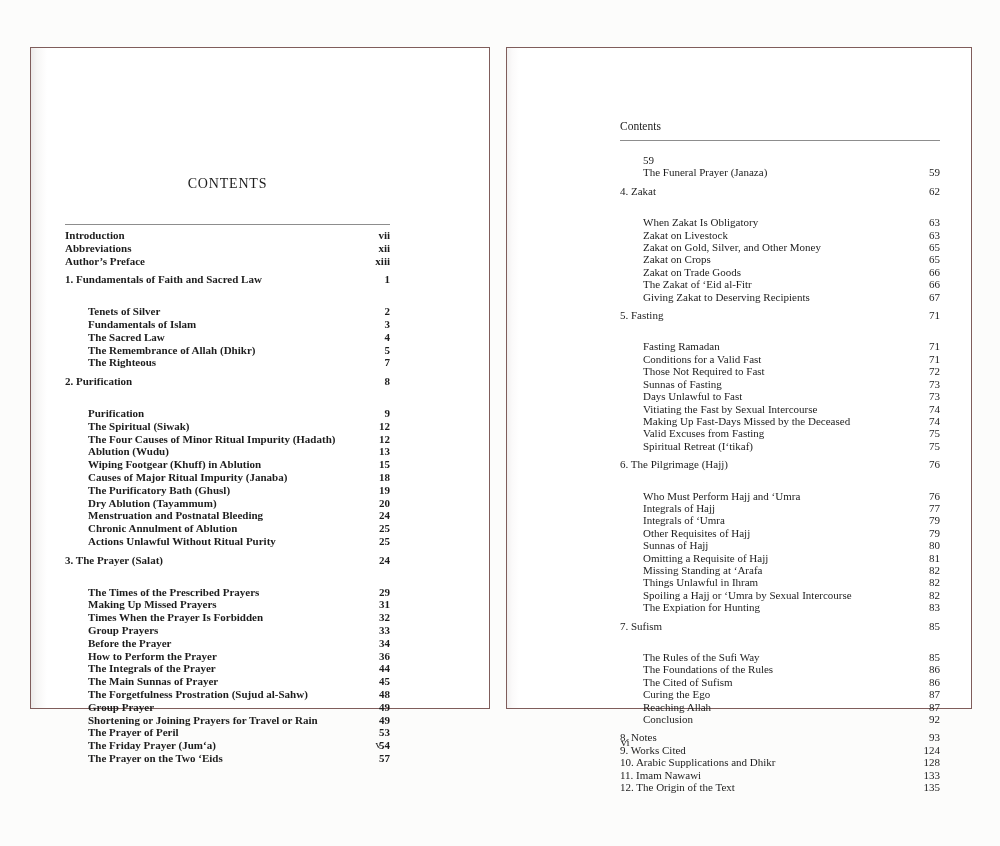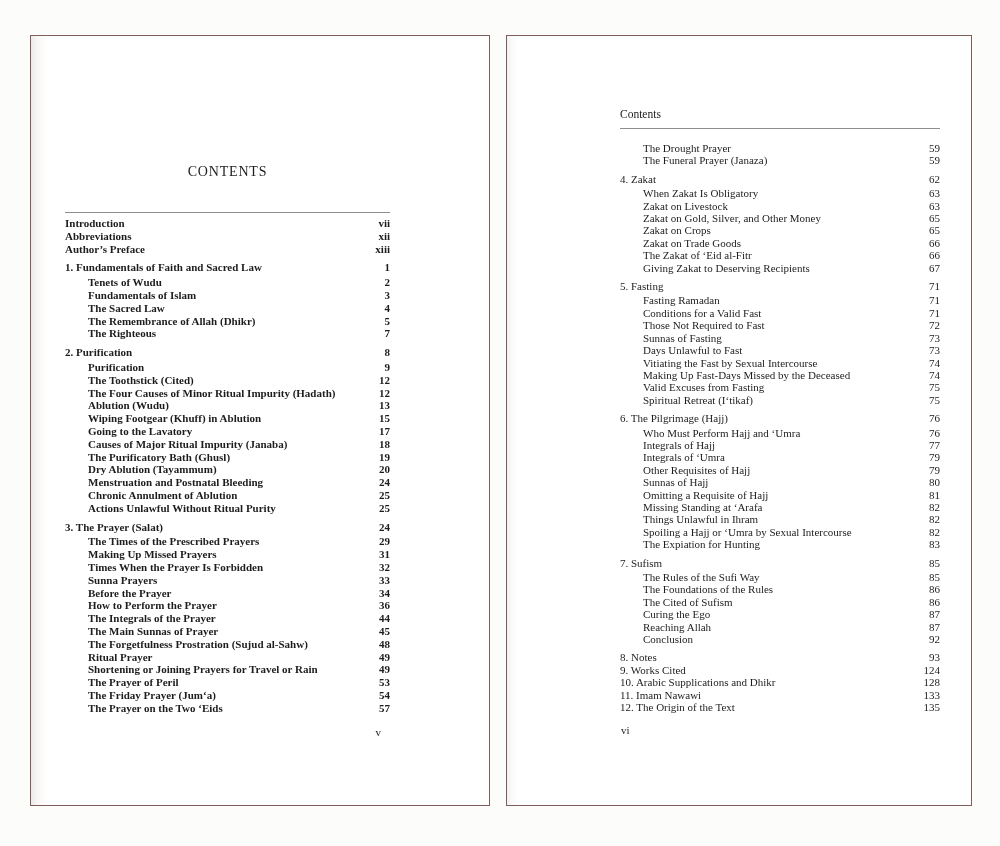--- a/index.html
+++ b/index.html
@@ -6,21 +6,21 @@
   body {
     width: 1000px; height: 846px;
     position: relative;
     background: #fcfcfb;
     font-family: "Liberation Serif", serif;
     color: #1d1d1d;
     overflow: hidden;
   }
   .page {
     position: absolute;
-    top: 35px; height: 771px;
+    top: 47px; height: 662px;
     background: #fff;
     border: 1px solid #7f5d5b;
     box-sizing: border-box;
   }
   .page-left {
     left: 30px; width: 460px;
     background: linear-gradient(90deg, #eceae9 0px, #f7f6f5 6px, #ffffff 16px);
   }
   .page-right {
     left: 506px; width: 466px;
@@ -36,21 +36,21 @@
   .rule-right { left: 113px; top: 92px;  width: 320px; }
   .running-header { position: absolute; left: 113px; top: 72px; font-size: 11.5px; }
   .toc { position: absolute; font-size: 11px; }
   .toc-left  { left: 34px;  top: 181px; width: 325px; line-height: 12.8px; font-weight: bold; }
   .toc-right { left: 113px; top: 106px; width: 320px; line-height: 12.4px; }
   .row { display: flex; }
   .row .t { flex: 1; white-space: nowrap; overflow: hidden; }
   .row .p { width: 34px; flex: none; text-align: right; }
   .lvl1 .t { padding-left: 23px; }
   .gap-lg { margin-top: 6px; }
-  .gap-sm { margin-top: 2px; }
+  .gap-sm { margin-top: 19px; }
   .folio { position: absolute; font-size: 11px; }
   .folio-left {
     left: 34px; top: 690px; width: 325px;
     text-align: right; padding-right: 9px; box-sizing: border-box;
   }
   .folio-right { left: 114px; top: 688px; }
 </style>
 </head>
 <body>
 
@@ -70,21 +70,21 @@
         </div>
         <div class="row">
           <span class="t">Author’s Preface</span>
           <span class="p">xiii</span>
         </div>
         <div class="row gap-lg">
           <span class="t">1. Fundamentals of Faith and Sacred Law</span>
           <span class="p">1</span>
         </div>
         <div class="row lvl1 gap-sm">
-          <span class="t">Tenets of Wudu</span>
+          <span class="t">Tenets of Silver</span>
           <span class="p">2</span>
         </div>
         <div class="row lvl1">
           <span class="t">Fundamentals of Islam</span>
           <span class="p">3</span>
         </div>
         <div class="row lvl1">
           <span class="t">The Sacred Law</span>
           <span class="p">4</span>
         </div>
@@ -98,40 +98,36 @@
         </div>
         <div class="row gap-lg">
           <span class="t">2. Purification</span>
           <span class="p">8</span>
         </div>
         <div class="row lvl1 gap-sm">
           <span class="t">Purification</span>
           <span class="p">9</span>
         </div>
         <div class="row lvl1">
-          <span class="t">The Toothstick (Cited)</span>
+          <span class="t">The Spiritual (Siwak)</span>
           <span class="p">12</span>
         </div>
         <div class="row lvl1">
           <span class="t">The Four Causes of Minor Ritual Impurity (Hadath)</span>
           <span class="p">12</span>
         </div>
         <div class="row lvl1">
           <span class="t">Ablution (Wudu)</span>
           <span class="p">13</span>
         </div>
         <div class="row lvl1">
           <span class="t">Wiping Footgear (Khuff) in Ablution</span>
           <span class="p">15</span>
         </div>
         <div class="row lvl1">
-          <span class="t">Going to the Lavatory</span>
-          <span class="p">17</span>
-        </div>
-        <div class="row lvl1">
           <span class="t">Causes of Major Ritual Impurity (Janaba)</span>
           <span class="p">18</span>
         </div>
         <div class="row lvl1">
           <span class="t">The Purificatory Bath (Ghusl)</span>
           <span class="p">19</span>
         </div>
         <div class="row lvl1">
           <span class="t">Dry Ablution (Tayammum)</span>
           <span class="p">20</span>
@@ -158,21 +154,21 @@
         </div>
         <div class="row lvl1">
           <span class="t">Making Up Missed Prayers</span>
           <span class="p">31</span>
         </div>
         <div class="row lvl1">
           <span class="t">Times When the Prayer Is Forbidden</span>
           <span class="p">32</span>
         </div>
         <div class="row lvl1">
-          <span class="t">Sunna Prayers</span>
+          <span class="t">Group Prayers</span>
           <span class="p">33</span>
         </div>
         <div class="row lvl1">
           <span class="t">Before the Prayer</span>
           <span class="p">34</span>
         </div>
         <div class="row lvl1">
           <span class="t">How to Perform the Prayer</span>
           <span class="p">36</span>
         </div>
@@ -182,21 +178,21 @@
         </div>
         <div class="row lvl1">
           <span class="t">The Main Sunnas of Prayer</span>
           <span class="p">45</span>
         </div>
         <div class="row lvl1">
           <span class="t">The Forgetfulness Prostration (Sujud al-Sahw)</span>
           <span class="p">48</span>
         </div>
         <div class="row lvl1">
-          <span class="t">Ritual Prayer</span>
+          <span class="t">Group Prayer</span>
           <span class="p">49</span>
         </div>
         <div class="row lvl1">
           <span class="t">Shortening or Joining Prayers for Travel or Rain</span>
           <span class="p">49</span>
         </div>
         <div class="row lvl1">
           <span class="t">The Prayer of Peril</span>
           <span class="p">53</span>
         </div>
@@ -210,21 +206,20 @@
         </div>
       </div>
     <div class="folio folio-left">v</div>
   </section>
 
   <section class="page page-right">
     <div class="running-header">Contents</div>
     <div class="rule rule-right"></div>
     <div class="toc toc-right">
         <div class="row lvl1">
-          <span class="t">The Drought Prayer</span>
           <span class="p">59</span>
         </div>
         <div class="row lvl1">
           <span class="t">The Funeral Prayer (Janaza)</span>
           <span class="p">59</span>
         </div>
         <div class="row gap-lg">
           <span class="t">4. Zakat</span>
           <span class="p">62</span>
         </div>

